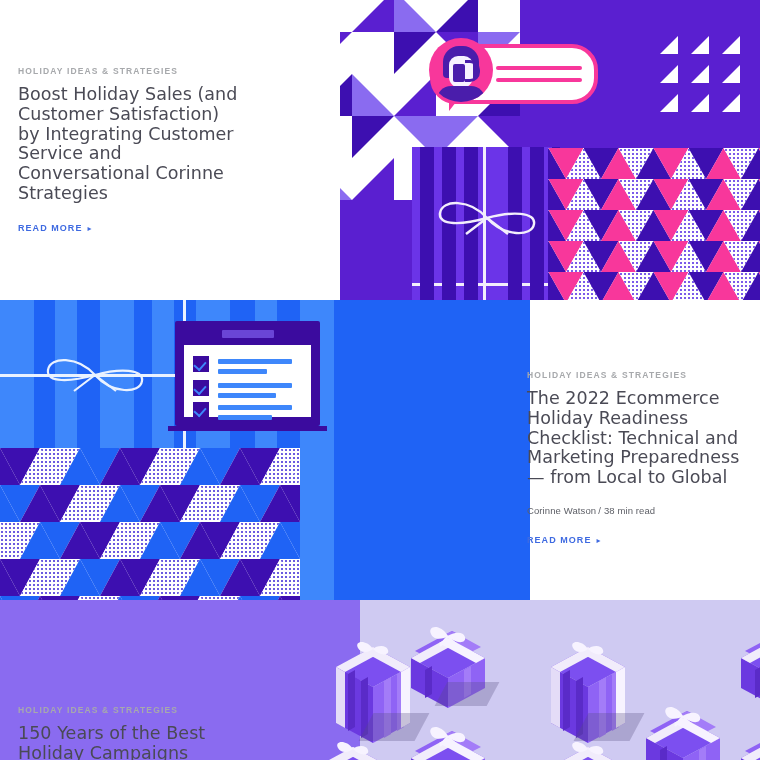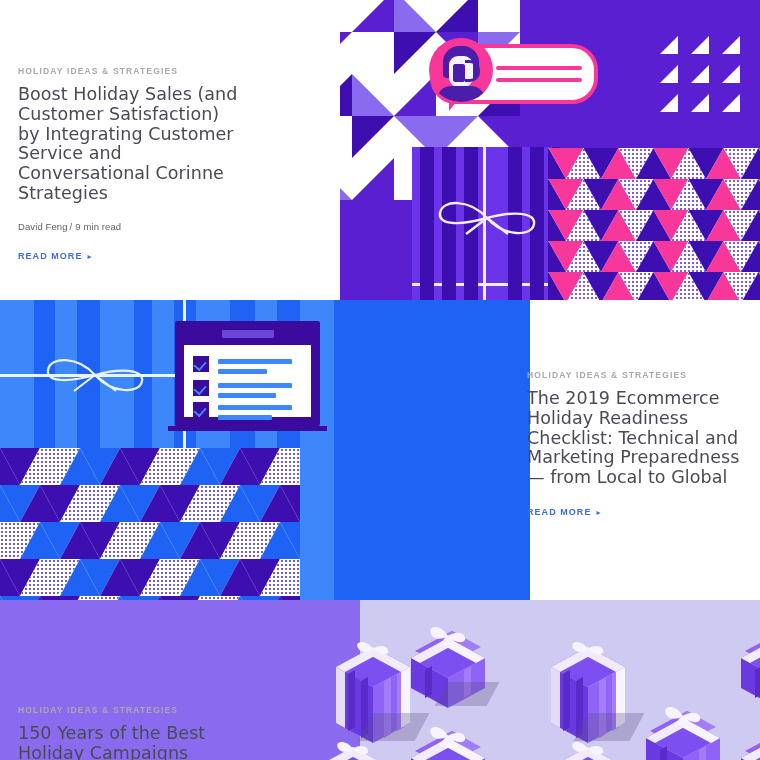--- a/index.html
+++ b/index.html
@@ -269,23 +269,20 @@
       <div class="av-phone"></div>
       <div class="av-mic"></div>
       <div class="av-body"></div>
     </div>
 
     <div class="p1-whitecut2"></div>
 
     <div class="article" style="left:18px;top:66px;width:225px;">
       <div class="kicker">HOLIDAY IDEAS &amp; STRATEGIES</div>
       <h2 class="headline">Boost Holiday Sales (and Customer Satisfaction) by Integrating Customer Service and Conversational Corinne Strategies</h2>
-      <div class="byline">
-        <span>David Feng</span><span class="sep">/</span><span>9 min read</span>
-      </div>
       <a class="readmore" href="#"><span>READ MORE</span><span class="arrow">▸</span></a>
     </div>
   </div>
 
   <div id="panel2">
     <div class="p2-blue"></div>
     <div class="p2-gift-stripes" id="p2stripes">
       <div class="p2-vrib" style="left:183px;"></div>
     <div class="stripe" style="left: 0px; width: 34px;"></div>
         <div class="stripe" style="left: 55px; width: 22px;"></div>
@@ -379,21 +376,24 @@
         <div class="t tri-up" style="left: 180px; top: 148px; background: radial-gradient(rgb(107, 91, 224) 1.2px, transparent 1.3px) 0% 0% / 4px 4px rgb(255, 255, 255);"></div>
         <div class="t tri-dn" style="left: 200px; top: 148px; background: radial-gradient(rgb(107, 91, 224) 1.2px, transparent 1.3px) 0% 0% / 4px 4px rgb(255, 255, 255);"></div>
         <div class="t tri-up" style="left: 220px; top: 148px; background: rgb(31, 99, 245);"></div>
         <div class="t tri-dn" style="left: 240px; top: 148px; background: rgb(31, 99, 245);"></div>
         <div class="t tri-up" style="left: 260px; top: 148px; background: rgb(61, 15, 176);"></div>
         <div class="t tri-dn" style="left: 280px; top: 148px; background: rgb(61, 15, 176);"></div>
       </div>
 
     <div class="article" style="left:527px;top:70px;width:220px;">
       <div class="kicker">HOLIDAY IDEAS &amp; STRATEGIES</div>
-      <h2 class="headline">The 2019 Ecommerce Holiday Readiness Checklist: Technical and Marketing Preparedness — from Local to Global</h2>
+      <h2 class="headline">The 2022 Ecommerce Holiday Readiness Checklist: Technical and Marketing Preparedness — from Local to Global</h2>
+      <div class="byline">
+        <span>Corinne Watson</span><span class="sep">/</span><span>38 min read</span>
+      </div>
       <a class="readmore" href="#"><span>READ MORE</span><span class="arrow">▸</span></a>
     </div>
   </div>
 
   <div class="tablet" id="tablet">
     <div class="bar"></div>
     <div class="screen" id="tscreen">
         <div class="cb" style="top: 11px;"></div>
         <div class="ln" style="left: 34px; top: 14px; width: 74.34px;"></div>
         <div class="ln" style="left: 34px; top: 24px; width: 49.14px;"></div>

